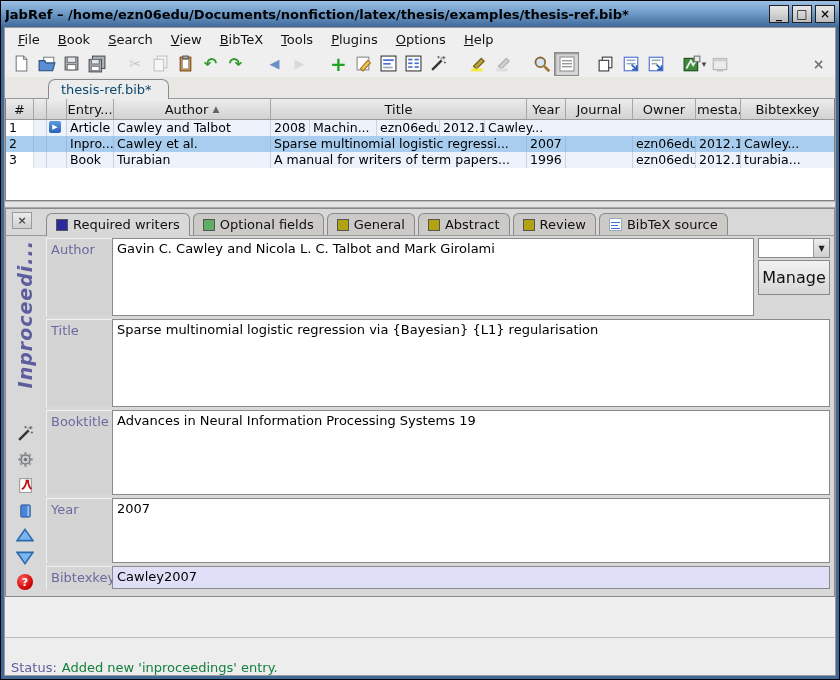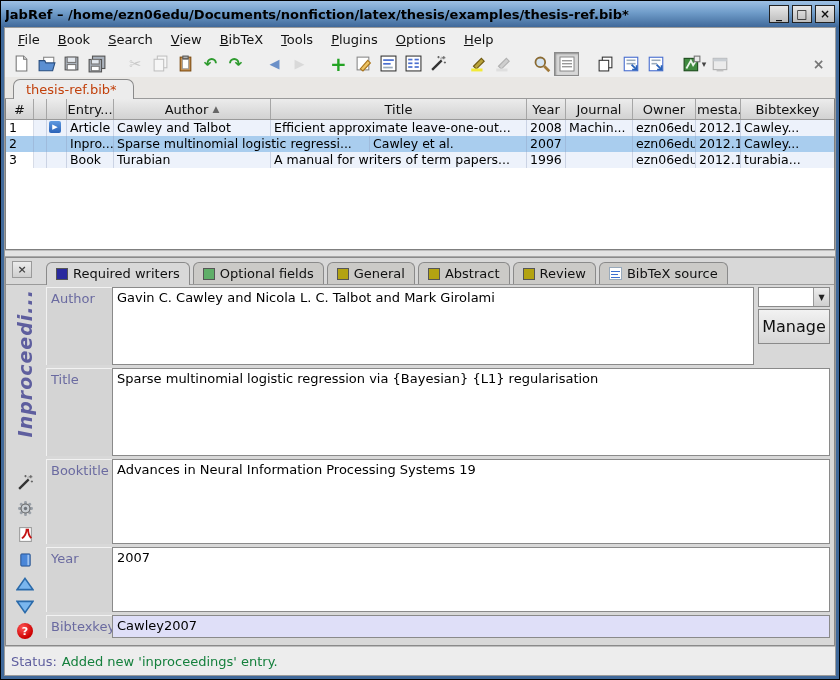--- a/index.html
+++ b/index.html
@@ -25,21 +25,21 @@
   .glyph-plus{color:#23a323;font-size:20px;font-weight:bold;line-height:1;}
   .glyph-back{color:#6b90c8;font-size:13px;}
   .glyph-fwd{color:#bfbfbf;font-size:13px;}
   .glyph-cut{color:#9a9a9a;font-size:15px;}
   .glyph-x{color:#777;font-size:14px;font-weight:bold;}
   .glyph-dd{color:#444;font-size:9px;margin-left:1px;}
   .pressed{border:1px solid #8a8a8a;background:#d7d7d7;box-shadow:inset 1px 1px 2px rgba(0,0,0,.35);}
   .toolbar-right{margin-left:auto;}
   
   .tabbar{height:22px;background:#e9e7e4;display:flex;align-items:flex-end;padding-left:8px;border-bottom:1px solid #9a9a9a;flex:none;}
-  .filetab{background:#ececec;border:1px solid #8a8a8a;border-bottom:none;border-radius:7px 7px 0 0;padding:2px 16px 2px 12px;font-size:13px;color:#c2410c;margin-bottom:-1px;}
+  .filetab{background:#ececec;border:1px solid #8a8a8a;border-bottom:none;border-radius:7px 7px 0 0;padding:2px 16px 2px 12px;font-size:13px;color:#0c4a6e;margin-bottom:-1px;margin-left:35px;}
   
   .tablewrap{flex:1;display:flex;flex-direction:column;border:1px solid #7f7f7f;border-top:none;background:#fff;overflow:hidden;}
   .thead{display:flex;height:21px;flex:none;background:linear-gradient(#ececec,#d2d2d2);border-bottom:1px solid #9a9a9a;}
   .th{font-size:13px;color:#111;display:flex;align-items:center;justify-content:center;border-right:1px solid #a6a6a6;white-space:nowrap;overflow:hidden;}
   .sortmark{font-size:9px;color:#666;margin-left:4px;}
   .trow{display:flex;height:16px;flex:none;}
   .td{font-size:12.5px;color:#000;line-height:15px;padding:0 3px;white-space:nowrap;overflow:hidden;border-right:1px solid rgba(140,155,185,.35);}
   .rowlight .td{background:#edf2fb;}
   .rowlight .cnum{background:#ffffff;}
   .rowsel .td{background:#a9cdee;}
@@ -77,21 +77,21 @@
   .combo{height:20px;background:#fff;border:1px solid #8a8a8a;display:flex;align-items:center;}
   .combo-arrowbox{margin-left:auto;width:16px;height:100%;background:linear-gradient(#ececec,#cfcfcf);border-left:1px solid #9a9a9a;display:flex;align-items:center;justify-content:center;font-size:8px;color:#222;}
   .managebtn{margin-top:2px;height:35px;background:linear-gradient(#f2f2f2,#d6d6d6);border:1px solid #8a8a8a;font-size:16px;color:#111;display:flex;align-items:center;justify-content:center;}
   .h-author{height:80px;}
   .h-title{height:90px;}
   .h-booktitle{height:88px;}
   .h-year{height:66px;}
   .h-key{height:24px;}
   .keyvalue{background:#dfdff8;}
   
-  .statusbar{height:29px;flex:none;background:#ededed;border-top:1px solid #bdbdbd;display:flex;align-items:center;padding:0 6px;font-size:13px;}
+  .statusbar{height:38px;flex:none;background:#ededed;border-top:1px solid #bdbdbd;display:flex;align-items:flex-end;padding:0 6px;font-size:13px;margin-top:40px;}
   .status-prefix{color:#5e5e9e;margin-right:5px;}
   .status-msg{color:#15803d;}
   svg.ic{display:block;}
 </style>
 </head>
 <body>
 
 <div class="window">
 
   <div class="titlebar">
@@ -314,35 +314,34 @@
       </div>
 
       <div class="trow rowlight">
         <div class="td c0 cnum">1</div>
         <div class="td c1"></div>
         <div class="td c2">
             <span class="urlicon">▶</span>
           </div>
         <div class="td c3">Article</div>
         <div class="td c4">Cawley and Talbot</div>
-        <div class="td c5">Efficient approximate leave-one-out...</div>
         <div class="td c6">2008</div>
         <div class="td c7">Machin...</div>
         <div class="td c8">ezn06edu</div>
         <div class="td c9">2012.1...</div>
         <div class="td c10">Cawley...</div>
       </div>
 
       <div class="trow rowsel">
         <div class="td c0">2</div>
         <div class="td c1"></div>
         <div class="td c2"></div>
         <div class="td c3">Inpro...</div>
+        <div class="td c4">Cawley et al.</div>
         <div class="td c5">Sparse multinomial logistic regressi...</div>
-        <div class="td c4">Cawley et al.</div>
         <div class="td c6">2007</div>
         <div class="td c7"></div>
         <div class="td c8">ezn06edu</div>
         <div class="td c9">2012.1...</div>
         <div class="td c10">Cawley...</div>
       </div>
 
       <div class="trow rowlight">
         <div class="td c0 cnum">3</div>
         <div class="td c1"></div>

